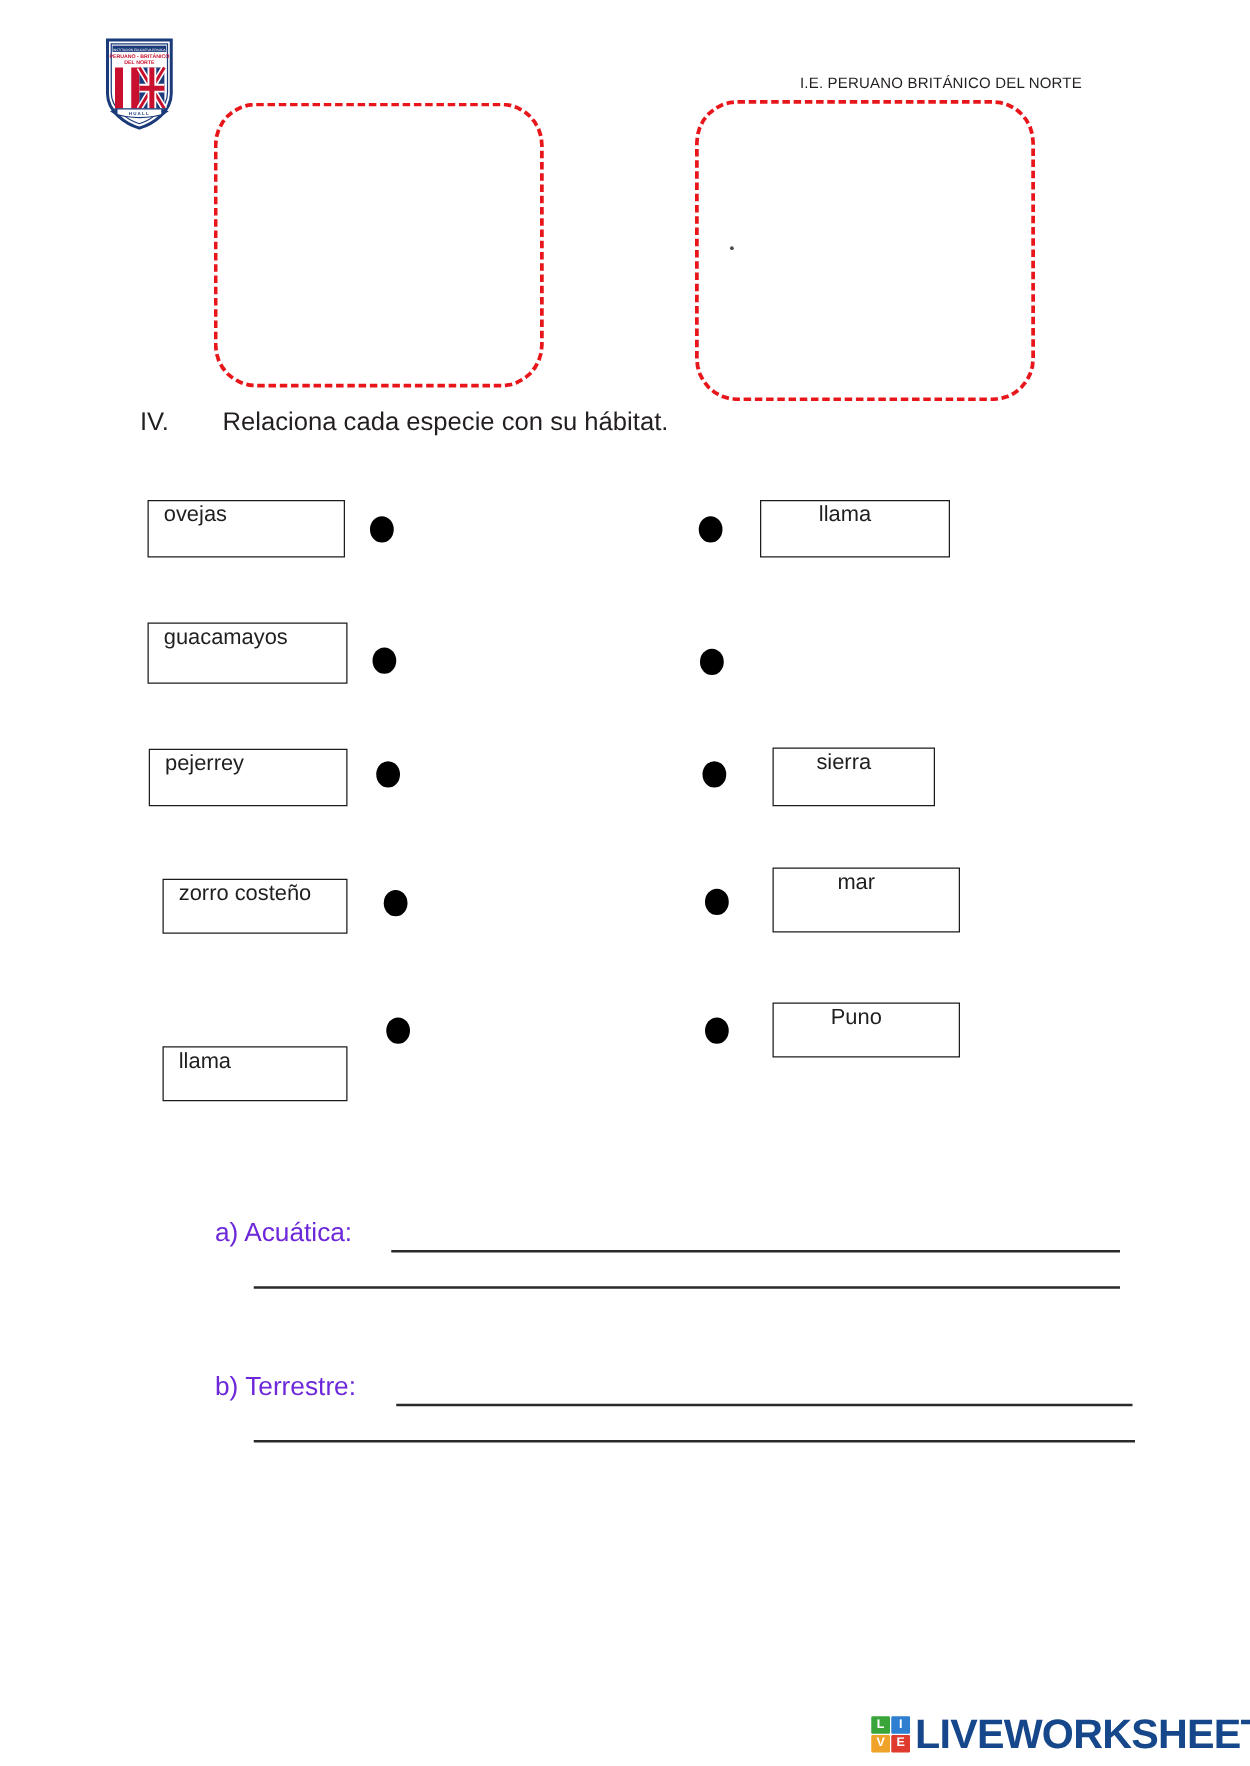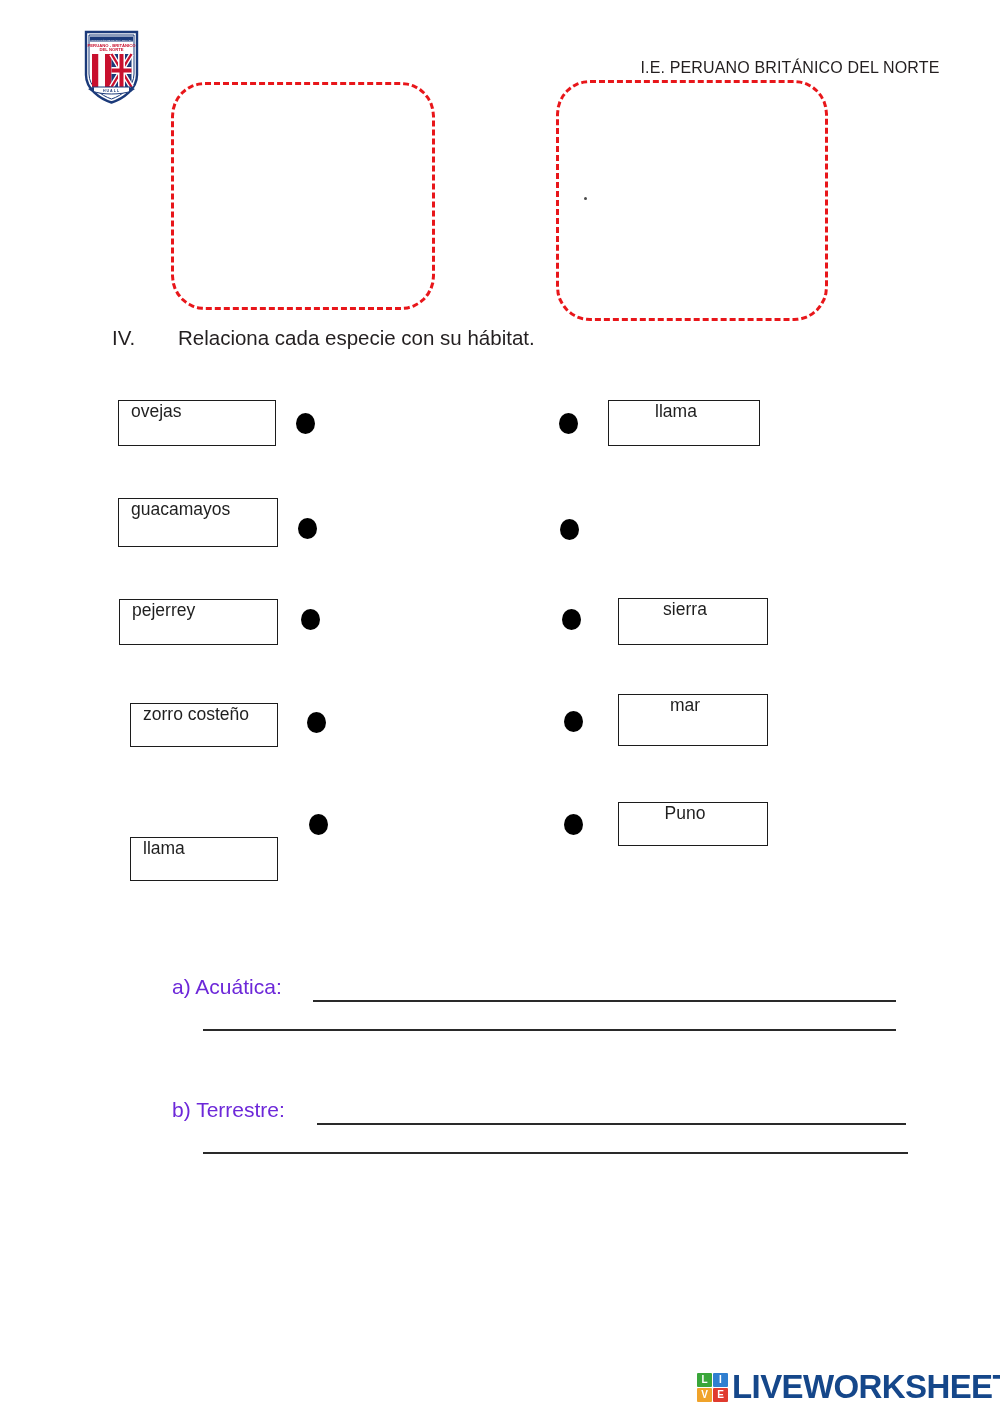--- a/index.html
+++ b/index.html
@@ -26,22 +26,22 @@
     left: 83px;
     top: 29px;
     width: 57px;
     height: 76px;
   }
   .school-name {
     position: absolute;
     left: 640px;
     top: 59px;
     width: 300px;
-    text-align: center;
-    font-size: 16px;
+    text-align: left;
+    font-size: 12px;
     letter-spacing: 0.15px;
     color: #231f20;
     white-space: nowrap;
   }
 
   
   .dashbox {
     position: absolute;
     border: 3px dashed #e8161a;
     border-radius: 34px;
@@ -205,21 +205,21 @@
 
   <div class="dot" style="left:559px; top:413px;"></div>
   <div class="dot" style="left:560px; top:519px;"></div>
   <div class="dot" style="left:562px; top:609px;"></div>
   <div class="dot" style="left:564px; top:711px;"></div>
   <div class="dot" style="left:564px; top:814px;"></div>
 
   <div class="word-box right" style="left:608px; top:400px; width:152px; height:46px;">
     <span>llama</span>
   </div>
-  <div class="word-box right" style="left:618px; top:598px; width:150px; height:47px;">
+  <div class="word-box right" style="left:618px; top:598px; width:130px; height:47px;">
     <span>sierra</span>
   </div>
   <div class="word-box right" style="left:618px; top:694px; width:150px; height:52px;">
     <span>mar</span>
   </div>
   <div class="word-box right" style="left:618px; top:802px; width:150px; height:44px;">
     <span>Puno</span>
   </div>
 
 

